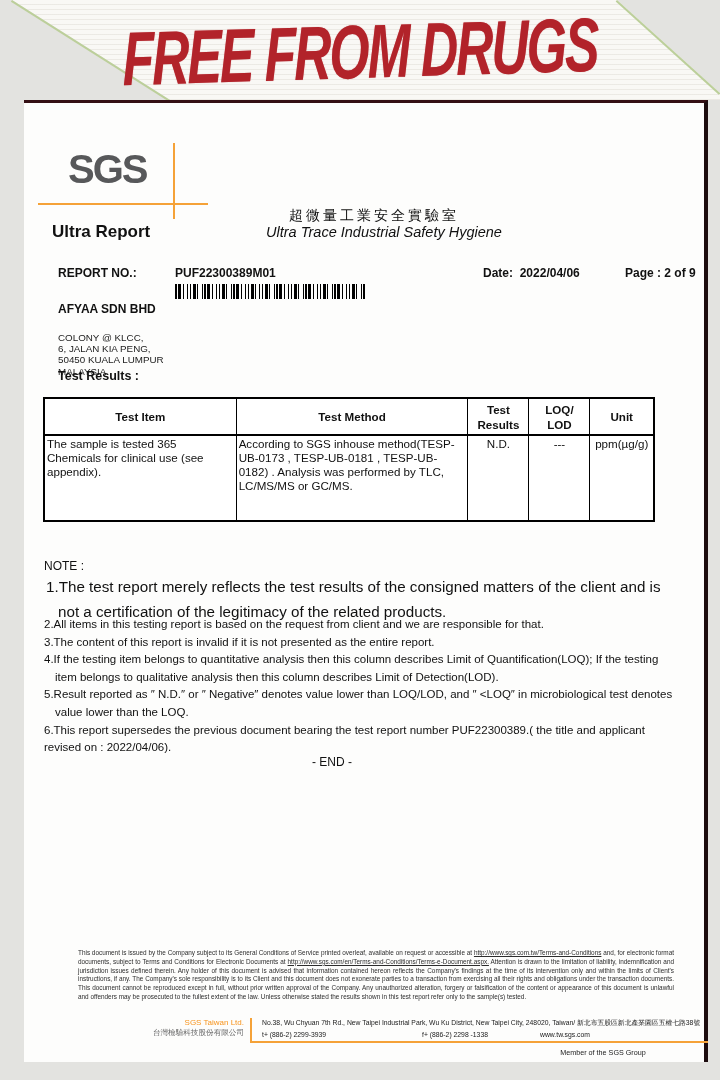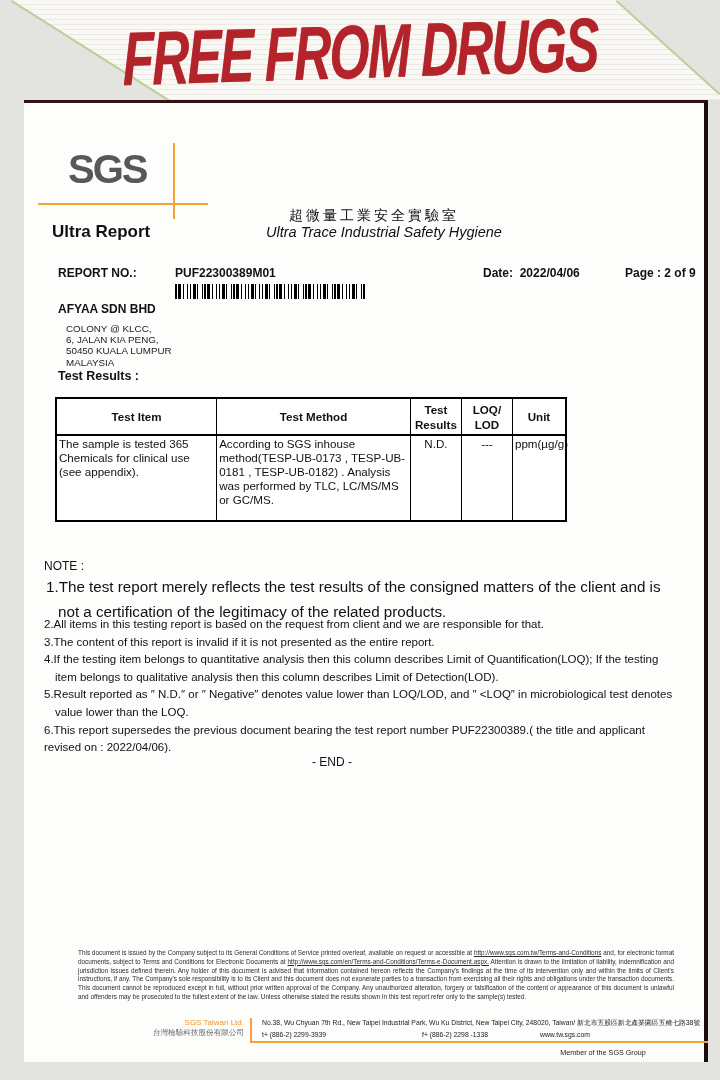--- a/index.html
+++ b/index.html
@@ -50,24 +50,24 @@
   .ri-label{left:34px;}
   .ri-no{left:151px;}
   .ri-date{left:423px;padding-left:36px;}
   .ri-page{left:564px;margin-left:37px;}
   .barcode{left:151px;top:181px;width:190px;height:15px;background:
     repeating-linear-gradient(90deg,#000 0 1.5px,transparent 1.5px 3px,
       #000 3px 6px,transparent 6px 7.5px,#000 7.5px 8.5px,transparent 8.5px 12px,
       #000 12px 13px,transparent 13px 14.5px);}
   
   .client-name{left:34px;top:199px;font-size:12px;font-weight:bold;}
-  .client-addr{left:34px;top:220px;font-size:9.8px;line-height:11.2px;color:#222;margin-left:8px;}
+  .client-addr{left:34px;top:229px;font-size:9.8px;line-height:11.2px;color:#222;}
   .results-heading{left:34px;top:266px;font-size:12.5px;font-weight:bold;}
   
-  .results-table{left:31px;top:294px;width:512px;border-collapse:collapse;
+  .results-table{left:19px;top:294px;width:612px;border-collapse:collapse;
     table-layout:fixed;background:#fff;}
   .results-table th,.results-table td{
     border:1px solid #000;font-size:11.6px;padding:1px 2px;box-sizing:border-box;}
   .results-table{border:2px solid #000;}
   .results-table th{font-weight:bold;white-space:pre-line;text-align:center;
     vertical-align:middle;height:37px;line-height:15px;border-bottom-width:2px;}
   .results-table td{text-align:center;vertical-align:top;}
   .results-table .ta-l{text-align:left;}
   .results-table tr.r1 td{height:19px;line-height:15px;}
   .results-table tr.r2 td{height:86px;line-height:14px;}

